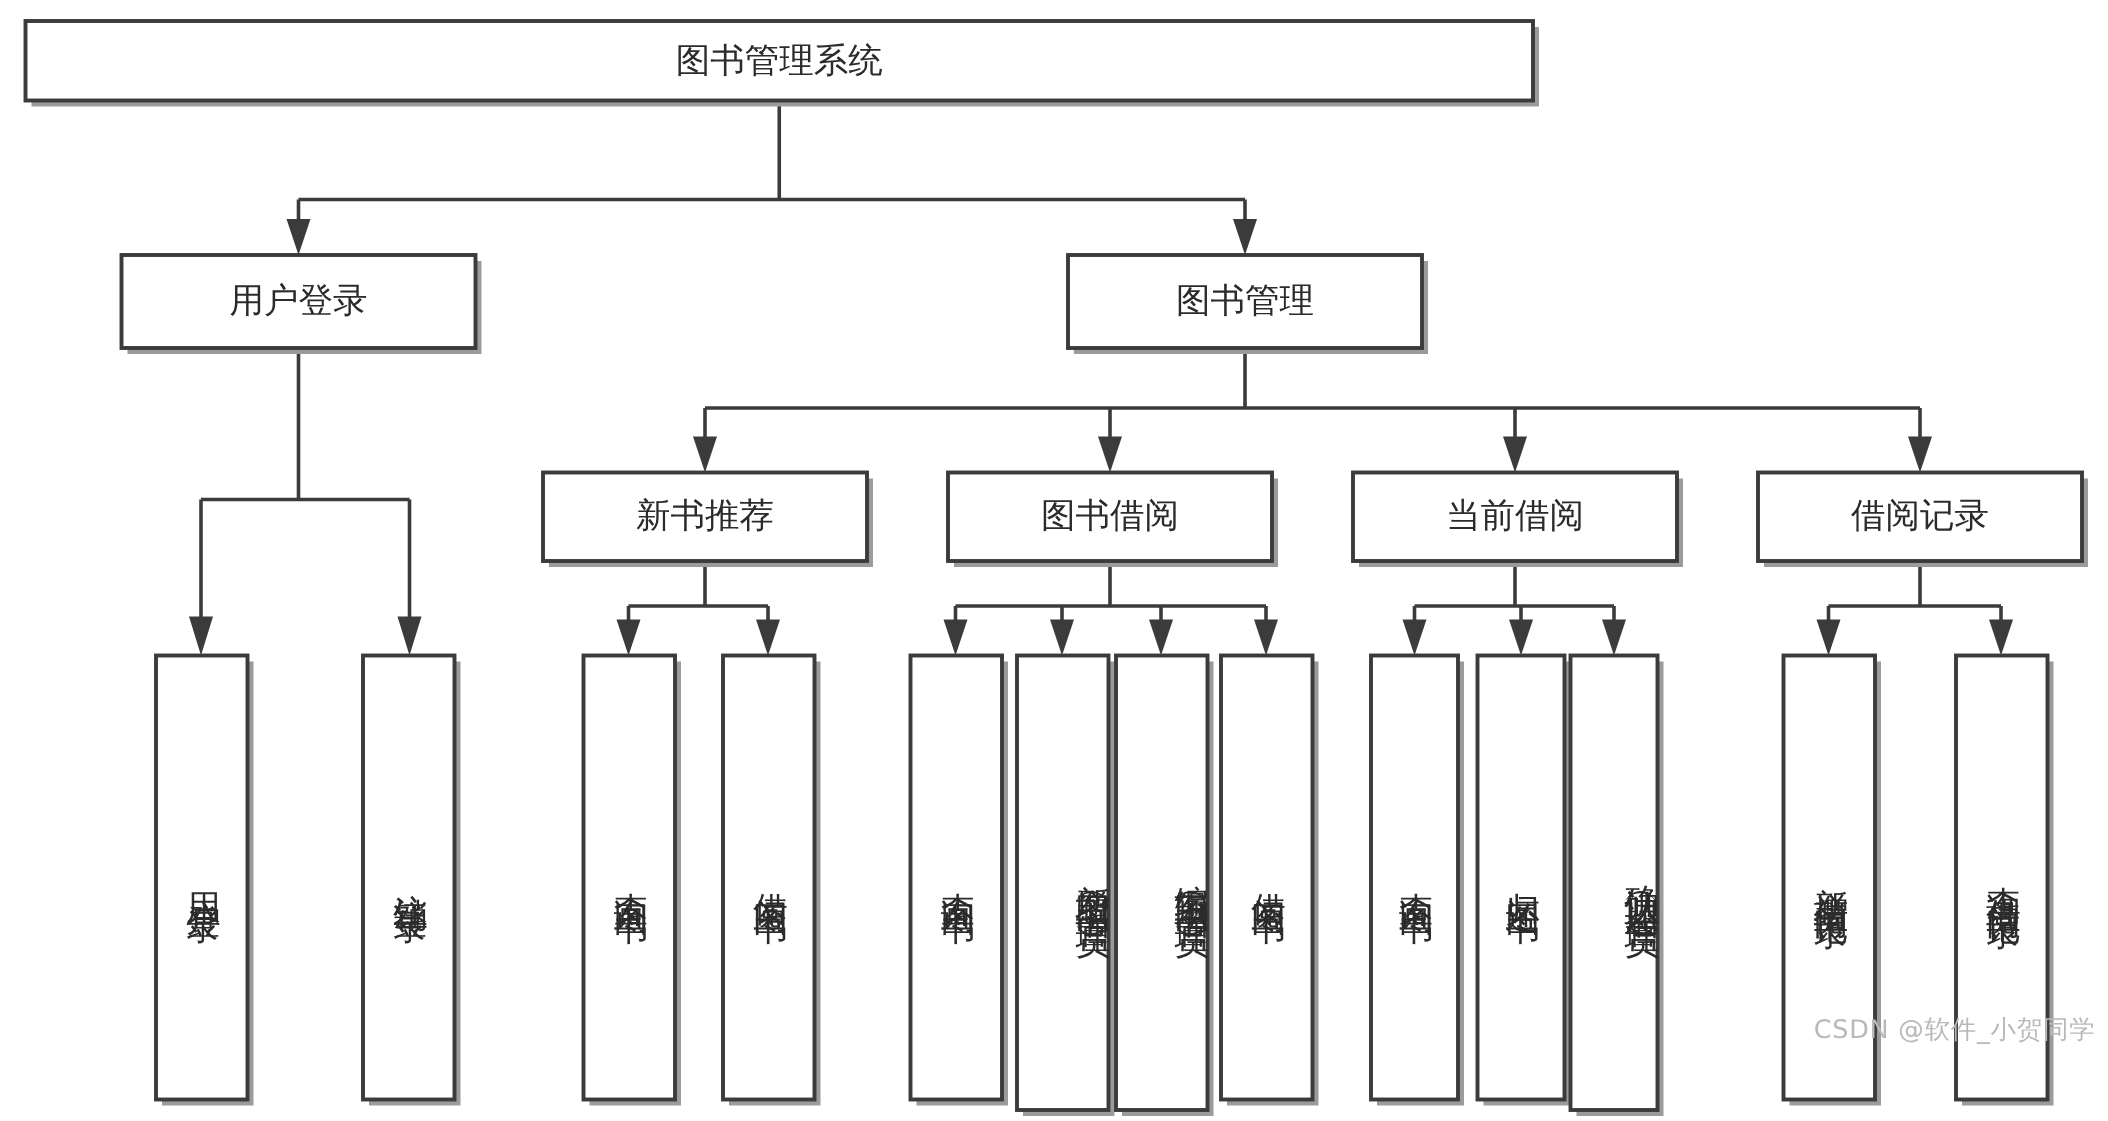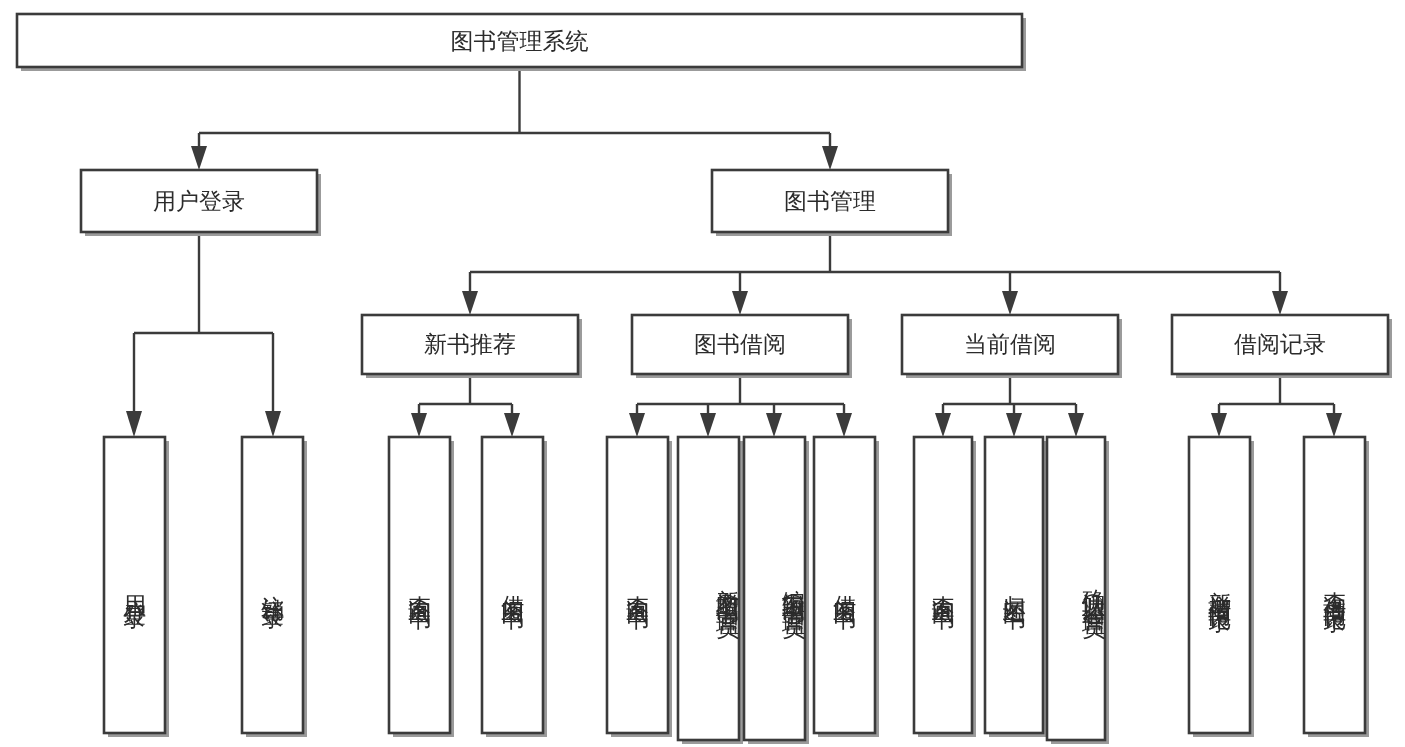--- a/index.html
+++ b/index.html
@@ -249,13 +249,14 @@
   <div class="leaf-label-wrap" style="left:607px; top:437px; width:61px; height:296px;">查询图书</div>
   <div class="leaf-label-wrap" style="left:678px; top:437px; width:61px; height:303px; align-items:flex-start;">新增图书（管理员）</div>
   <div class="leaf-label-wrap" style="left:744px; top:437px; width:61px; height:303px; align-items:flex-start;">编辑图书（管理员）</div>
   <div class="leaf-label-wrap" style="left:814px; top:437px; width:61px; height:296px;">借阅图书</div>
   <div class="leaf-label-wrap" style="left:914px; top:437px; width:58px; height:296px;">查询图书</div>
   <div class="leaf-label-wrap" style="left:985px; top:437px; width:58px; height:296px;">归还图书</div>
   <div class="leaf-label-wrap" style="left:1047px; top:437px; width:58px; height:303px; align-items:flex-start;">确认归还（管理员）</div>
   <div class="leaf-label-wrap" style="left:1189px; top:437px; width:61px; height:296px;">新增借阅记录</div>
   <div class="leaf-label-wrap" style="left:1304px; top:437px; width:61px; height:296px;">查询借阅记录</div>
 
+  <div class="watermark">CSDN @软件_小贺同学</div>
 </div>
 
 </body></html>

